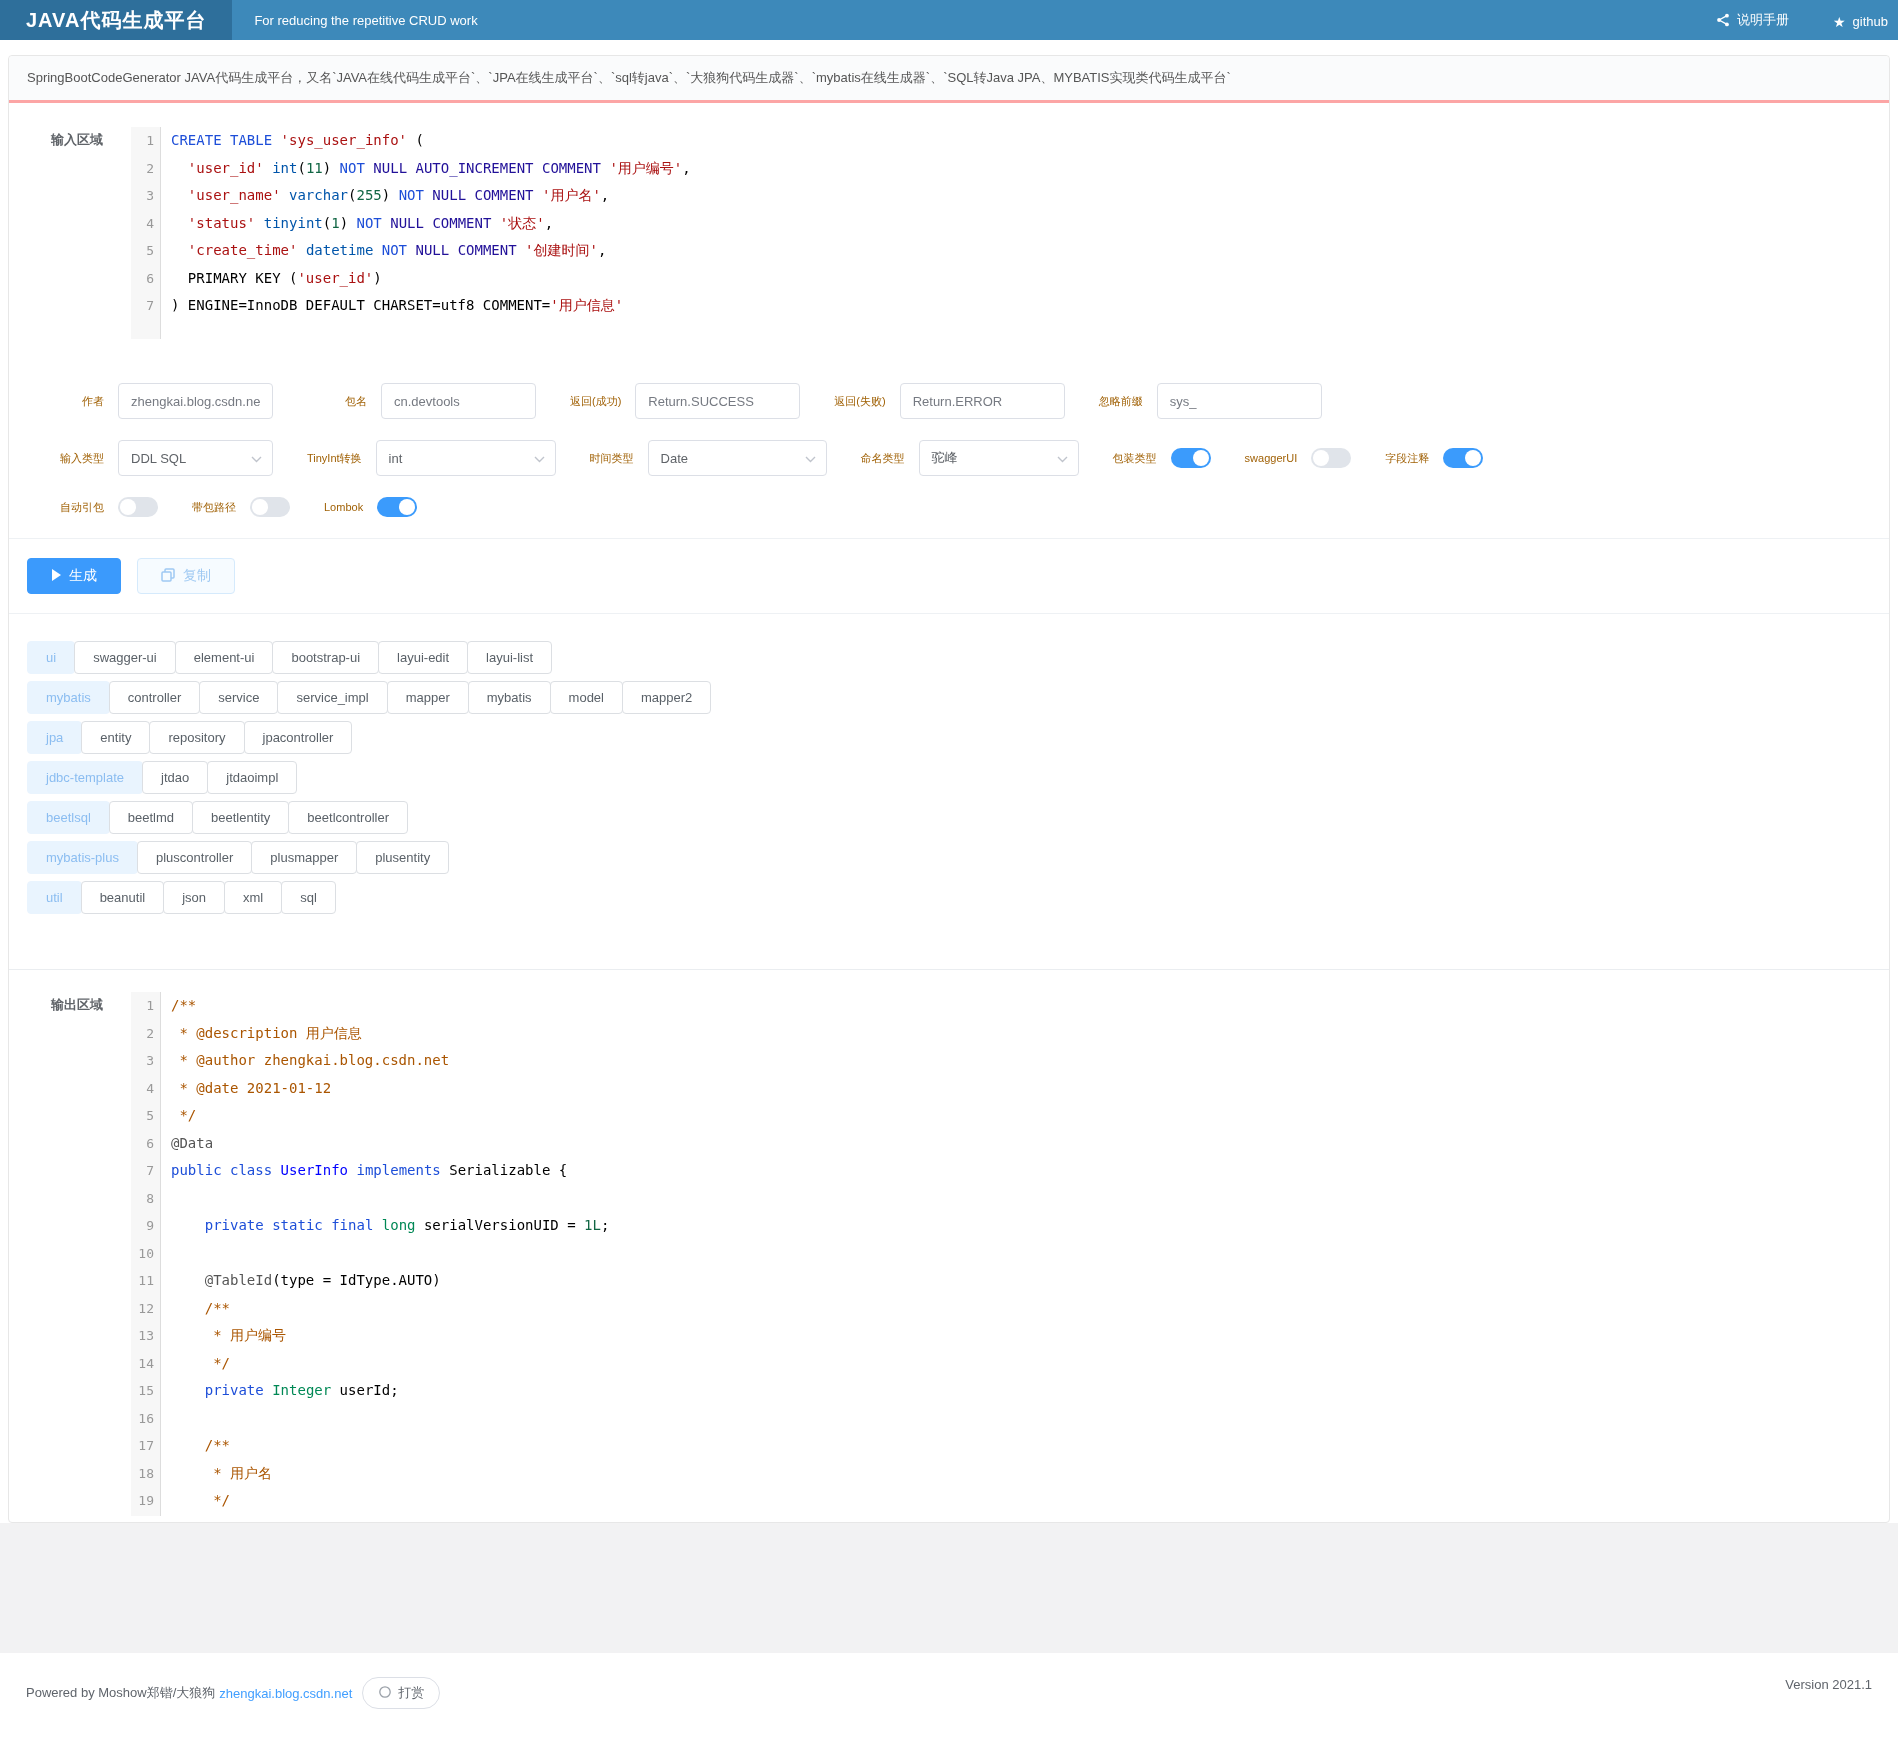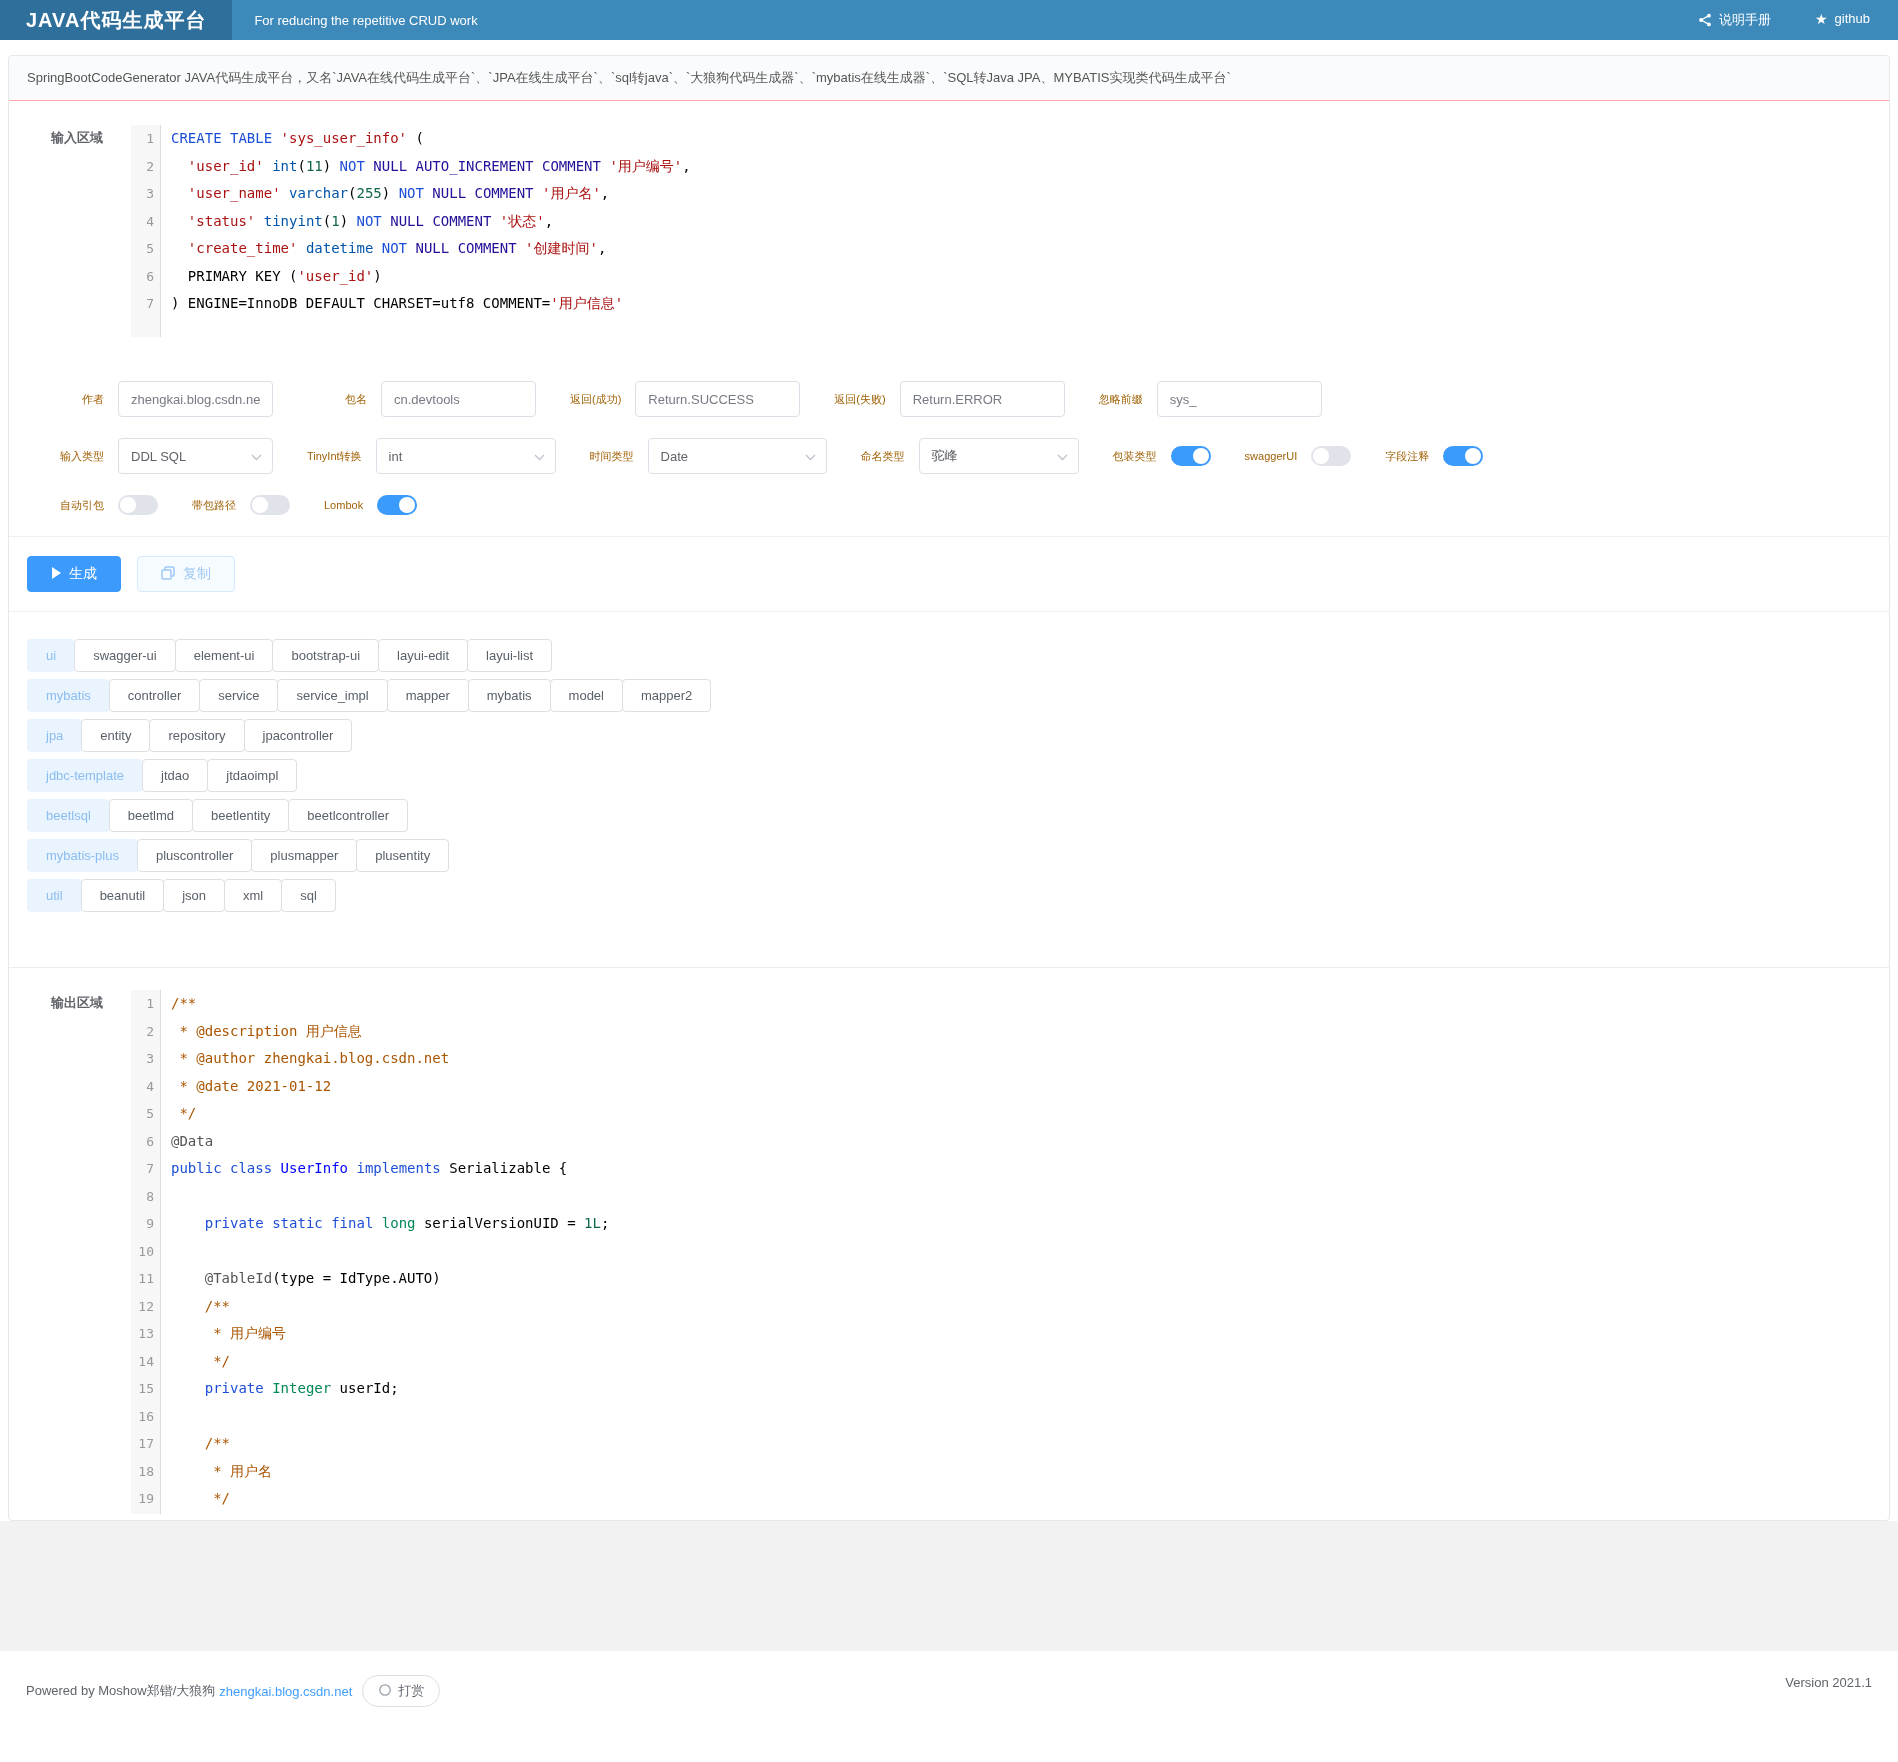--- a/index.html
+++ b/index.html
@@ -5,28 +5,28 @@
   * { margin:0; padding:0; box-sizing:border-box; }
   body {
     width:1898px; min-height:1762px; background:#ffffff;
     font-family:"Liberation Sans", sans-serif; color:#5f646b;
   }
   
   .app-header { height:40px; background:#3d89ba; display:flex; align-items:center; }
   .brand { height:40px; background:#2e6f9b; display:flex; align-items:center;
            padding:0 26px; color:#fff; font-size:20px; font-weight:bold; letter-spacing:1px; }
   .subtitle { color:#fff; font-size:13px; margin-left:22px; }
-  .header-links { margin-left:auto; display:flex; gap:44px; align-items:flex-start; padding-right:28px; }
+  .header-links { margin-left:auto; display:flex; gap:44px; align-items:flex-end; padding-right:10px; }
   .hlink { color:#fff; font-size:13px; display:inline-flex; align-items:center; gap:7px; cursor:pointer; text-decoration:none; }
   .hlink svg { display:block; }
   .star-glyph { font-size:14px; line-height:1; }
   
   .card { margin:15px 8px 0 8px; background:#fff; border:1px solid #e7e7e7; border-radius:4px; }
   .card-desc { padding:13px 18px; font-size:13px; color:#555; background:#fafbfc;
-               border-bottom:1px solid #fca5a5; border-radius:4px 4px 0 0; }
+               border-bottom:3px solid #fca5a5; border-radius:4px 4px 0 0; }
   
   .editor-section { display:flex; align-items:flex-start; padding-top:24px; }
   .section-label { width:122px; flex:none; text-align:right; padding-right:28px;
                    font-size:13px; font-weight:700; color:#5f6368; padding-top:4px; }
   .editor { flex:1; display:flex; margin-right:22px;
             font-family:"DejaVu Sans Mono", monospace; font-size:14px; line-height:27.5px; overflow:hidden; }
   .editor-input { height:212px; }
   .editor-output { height:524px; }
   .gutter { width:30px; flex:none; background:#f7f7f7; border-right:1px solid #dddddd;
             color:#999; text-align:right; padding-right:6px; font-size:13px; }

